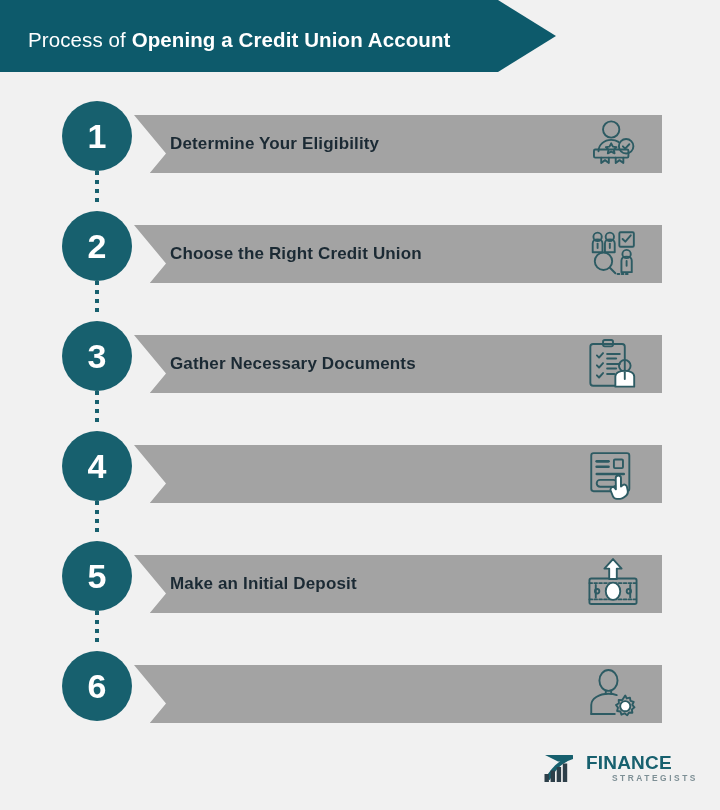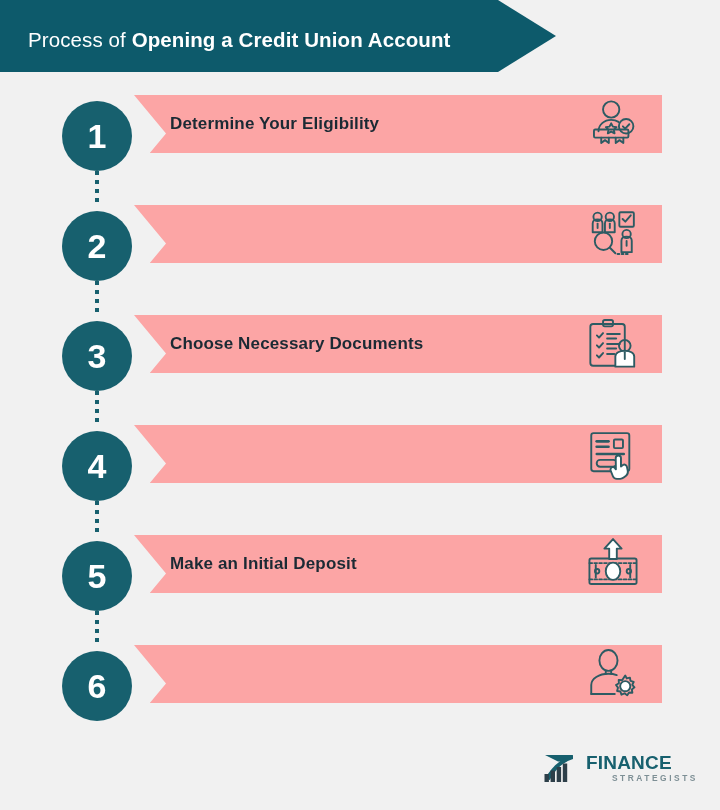--- a/index.html
+++ b/index.html
@@ -47,24 +47,24 @@
     top: 95px;
     width: 720px;
   }
   .step-row {
     position: relative;
     height: 110px;
   }
   .step-card {
     position: absolute;
     left: 134px;
-    top: 0;
+    top: 20px;
     width: 528px;
     height: 58px;
-    background: #fca5a5;
+    background: #a3a3a3;
     -webkit-clip-path: polygon(0 0, 528px 0, 528px 77px, 0 77px, 32px 38.5px);
     clip-path: polygon(0 0, 528px 0, 528px 77px, 0 77px, 32px 38.5px);
   }
   .step-label {
     position: absolute;
     left: 36px;
     top: 50%;
     transform: translateY(-50%);
     font-size: 17px;
     font-weight: 700;
@@ -182,20 +182,21 @@
       </div>
     </div>
     <div class="step-num-circle">
       <span class="step-num">1</span>
     </div>
     <div class="connector"></div>
   </div>
 
   <div class="step-row">
     <div class="step-card">
+      <div class="step-label">Choose the Right Credit Union</div>
       <div class="step-icon">
         <svg viewBox="0 0 64 64" fill="none" stroke="#2d5b63" stroke-width="2.1" stroke-linecap="round" stroke-linejoin="round">
           <circle cx="15" cy="13" r="4.6"></circle>
           <path d="M9.6 30V20.5c0-2.9 2.4-4.6 5.4-4.6s5.4 1.7 5.4 4.6V30z"></path>
           <path d="M15 20.5v5"></path>
           <circle cx="28.5" cy="13" r="4.6"></circle>
           <path d="M23.1 30V20.5c0-2.9 2.4-4.6 5.4-4.6s5.4 1.7 5.4 4.6V30z"></path>
           <path d="M28.5 20.5v5"></path>
           <circle cx="21.5" cy="40" r="9.6"></circle>
           <path d="M28.6 47.2l6 6"></path>
@@ -209,21 +210,21 @@
       </div>
     </div>
     <div class="step-num-circle">
       <span class="step-num">2</span>
     </div>
     <div class="connector"></div>
   </div>
 
   <div class="step-row">
     <div class="step-card">
-      <div class="step-label">Choose Necessary Documents</div>
+      <div class="step-label">Gather Necessary Documents</div>
       <div class="step-icon">
         <svg viewBox="0 0 64 64" fill="none" stroke="#2d5b63" stroke-width="2.1" stroke-linecap="round" stroke-linejoin="round">
           <rect x="7" y="10" width="38" height="46" rx="3"></rect>
           <rect x="21" y="5.5" width="11" height="7" rx="2"></rect>
           <path d="M14.2 22.5l2.4 2.4 4.4-4.9"></path>
           <path d="M25.5 21h14"></path>
           <path d="M25.5 26h10"></path>
           <path d="M14.2 33.5l2.4 2.4 4.4-4.9"></path>
           <path d="M25.5 32h14"></path>
           <path d="M25.5 37h10"></path>

